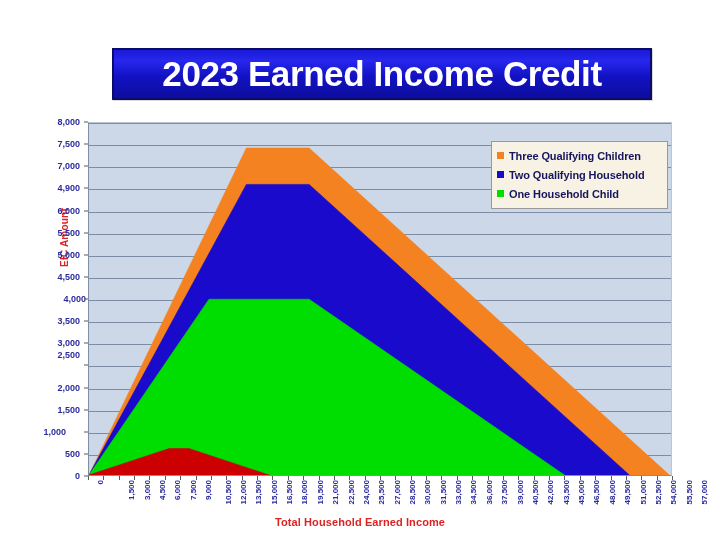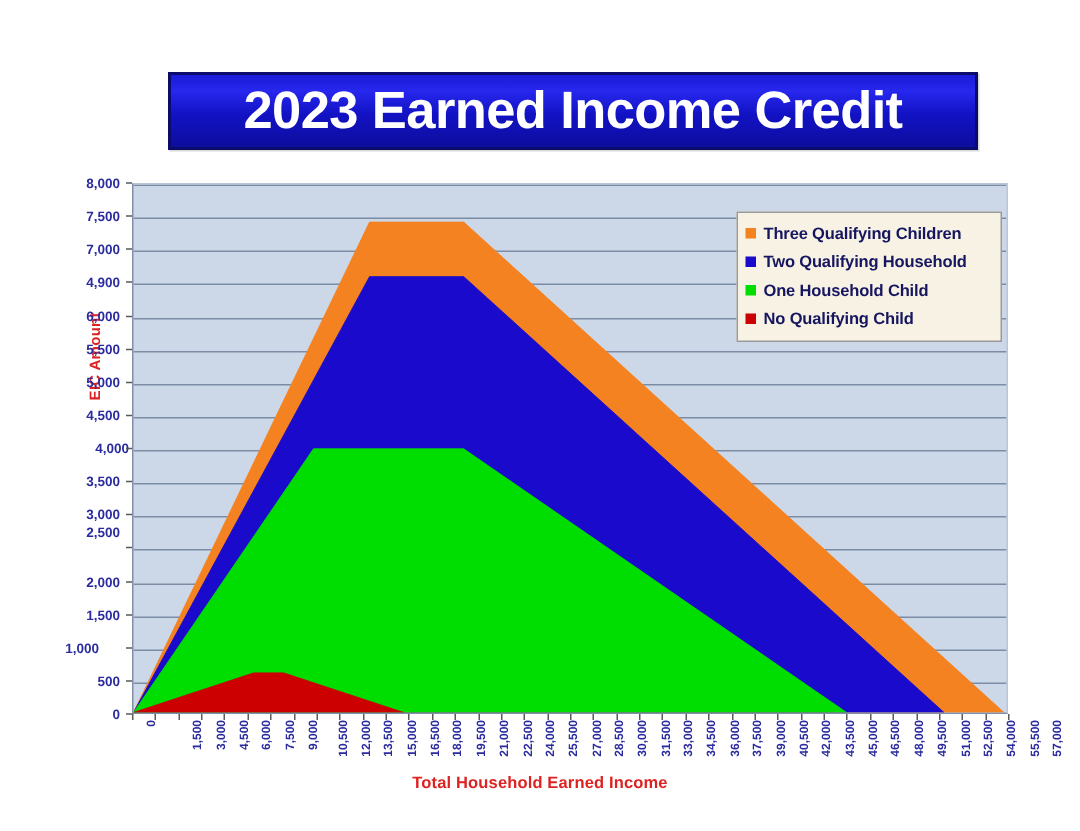--- a/index.html
+++ b/index.html
@@ -339,17 +339,13 @@
       <span class="legend-label">Three Qualifying Children</span>
     </div>
     <div class="legend-row">
       <span class="legend-swatch" style="background: rgb(26, 10, 204);"></span>
       <span class="legend-label">Two Qualifying Household</span>
     </div>
     <div class="legend-row">
       <span class="legend-swatch" style="background: rgb(0, 221, 0);"></span>
       <span class="legend-label">One Household Child</span>
     </div>
-    <div class="legend-row">
-      <span class="legend-swatch" style="background: rgb(204, 0, 0);"></span>
-      <span class="legend-label">No Qualifying Child</span>
-    </div>
   </div>
 
 </body></html>

